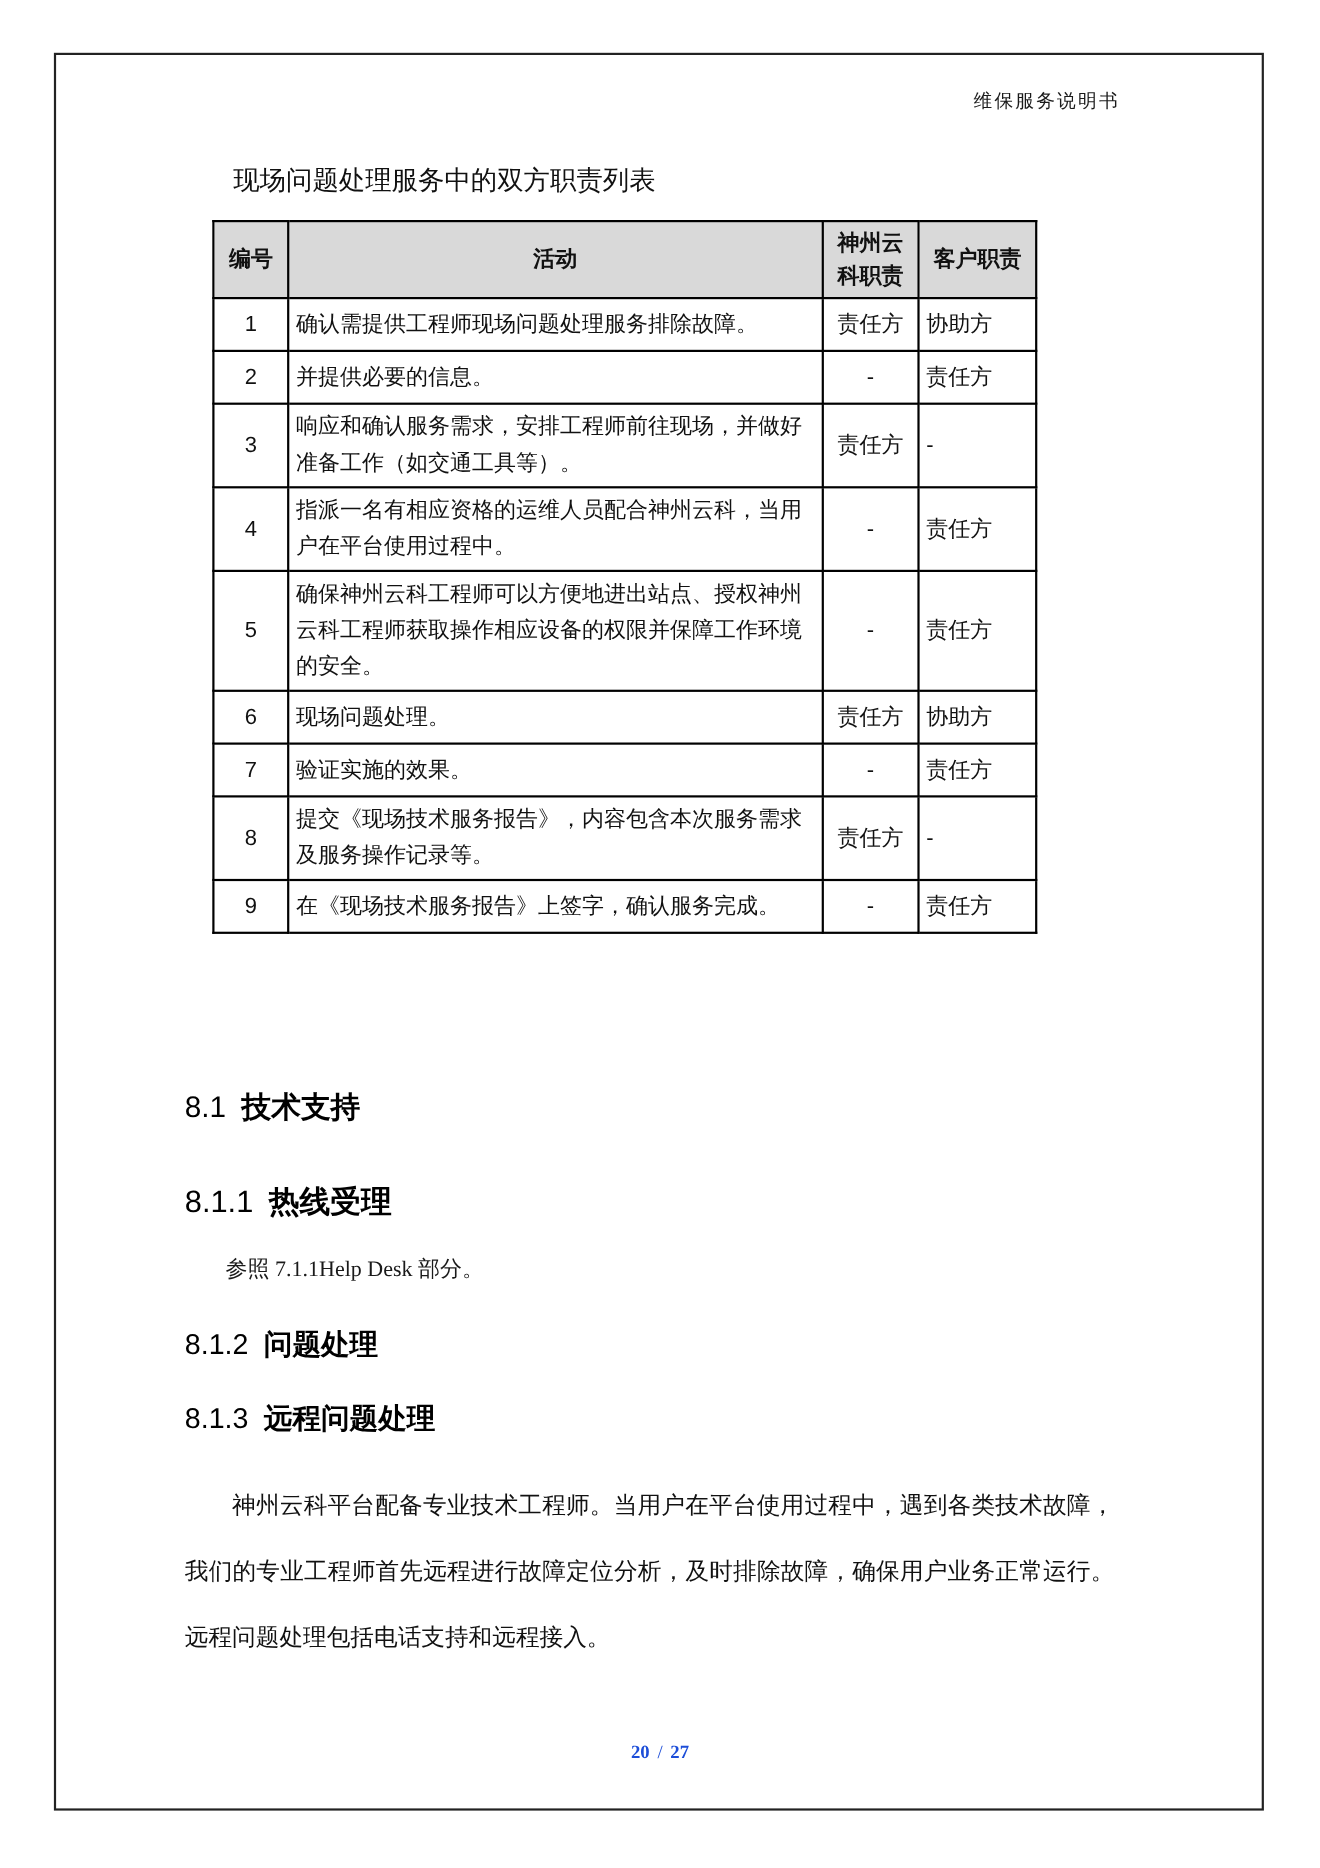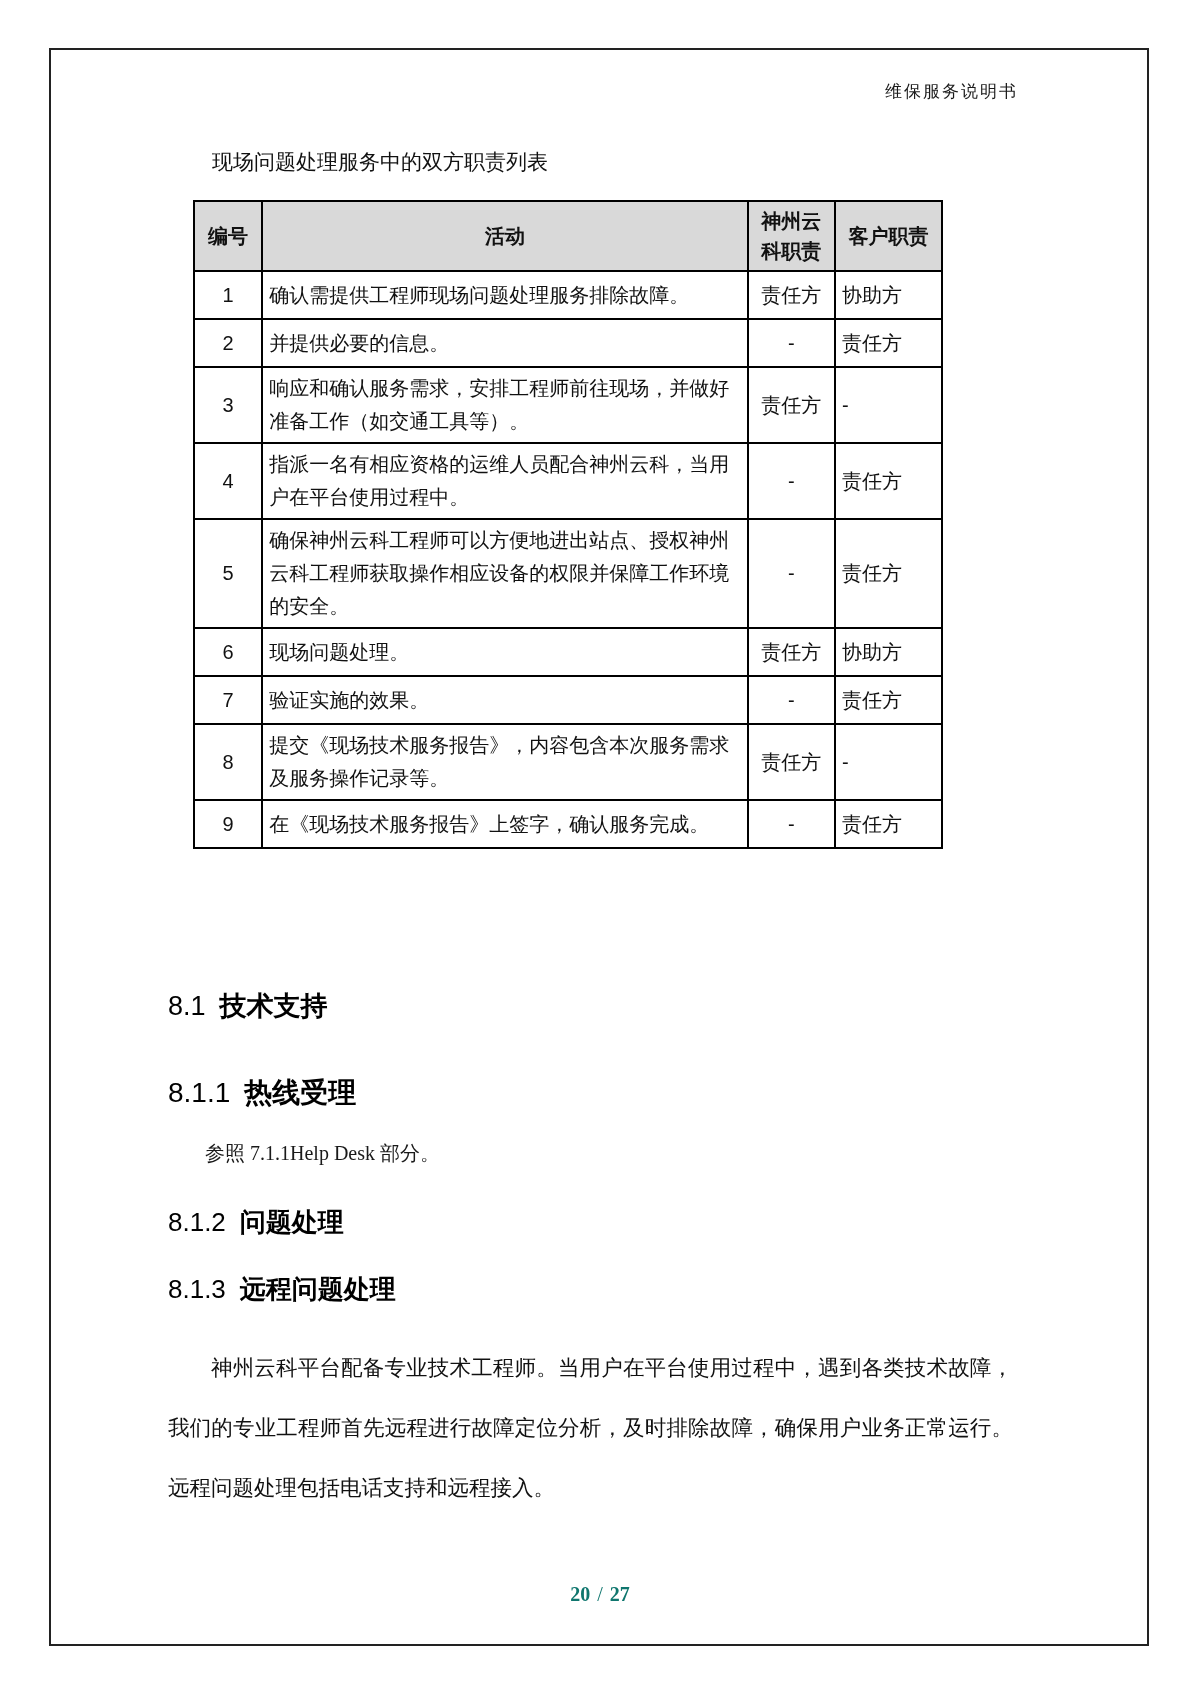--- a/index.html
+++ b/index.html
@@ -20,21 +20,21 @@
   }
   .doc-header{
     position:absolute;
     top:80px;right:182px;
     font-family:"Liberation Serif","DejaVu Serif",serif;
     font-size:17px;letter-spacing:2px;color:#1a1a1a;
   }
   .table-caption{
     position:absolute;
     left:212px;top:148px;
-    font-size:21px;color:#111111;
+    font-size:24px;color:#111111;
   }
   table.resp{
     position:absolute;
     left:193px;top:200px;
     width:750px;
     border-collapse:collapse;
     table-layout:fixed;
     font-size:20px;
     color:#111111;
   }
@@ -78,21 +78,21 @@
   .body-par{
     position:absolute;left:168px;top:1338px;width:845px;
     font-size:21.5px;line-height:60px;
     text-align:justify;text-indent:2em;
     color:#111111;
   }
   .footer{
     position:absolute;left:0;top:1583px;width:100%;
     text-align:center;
     font-family:"Liberation Serif","DejaVu Serif",serif;
-    font-size:20px;color:#0f766e;
+    font-size:17px;color:#1d4ed8;
   }
   .footer .num{font-weight:bold;}
   .footer .sep{font-weight:normal;padding:0 7px;}
 </style>
 </head>
 <body>
 
 <div class="page">
 
   <div class="border-frame"></div>

